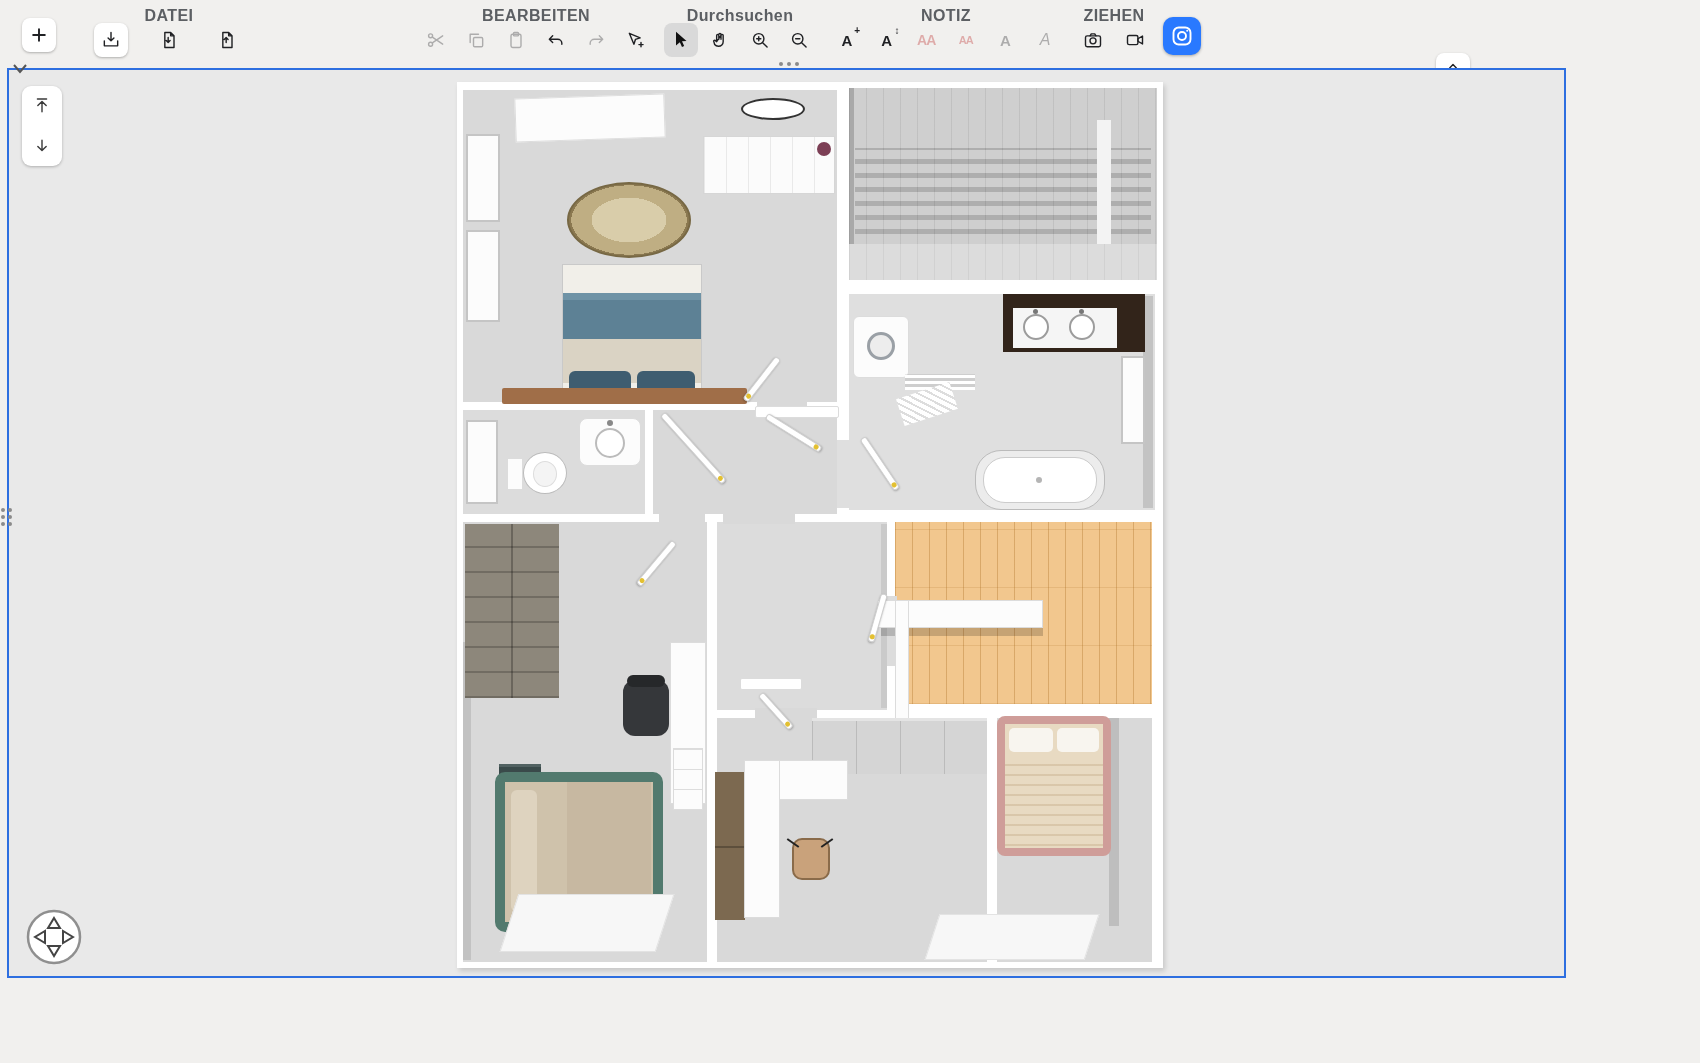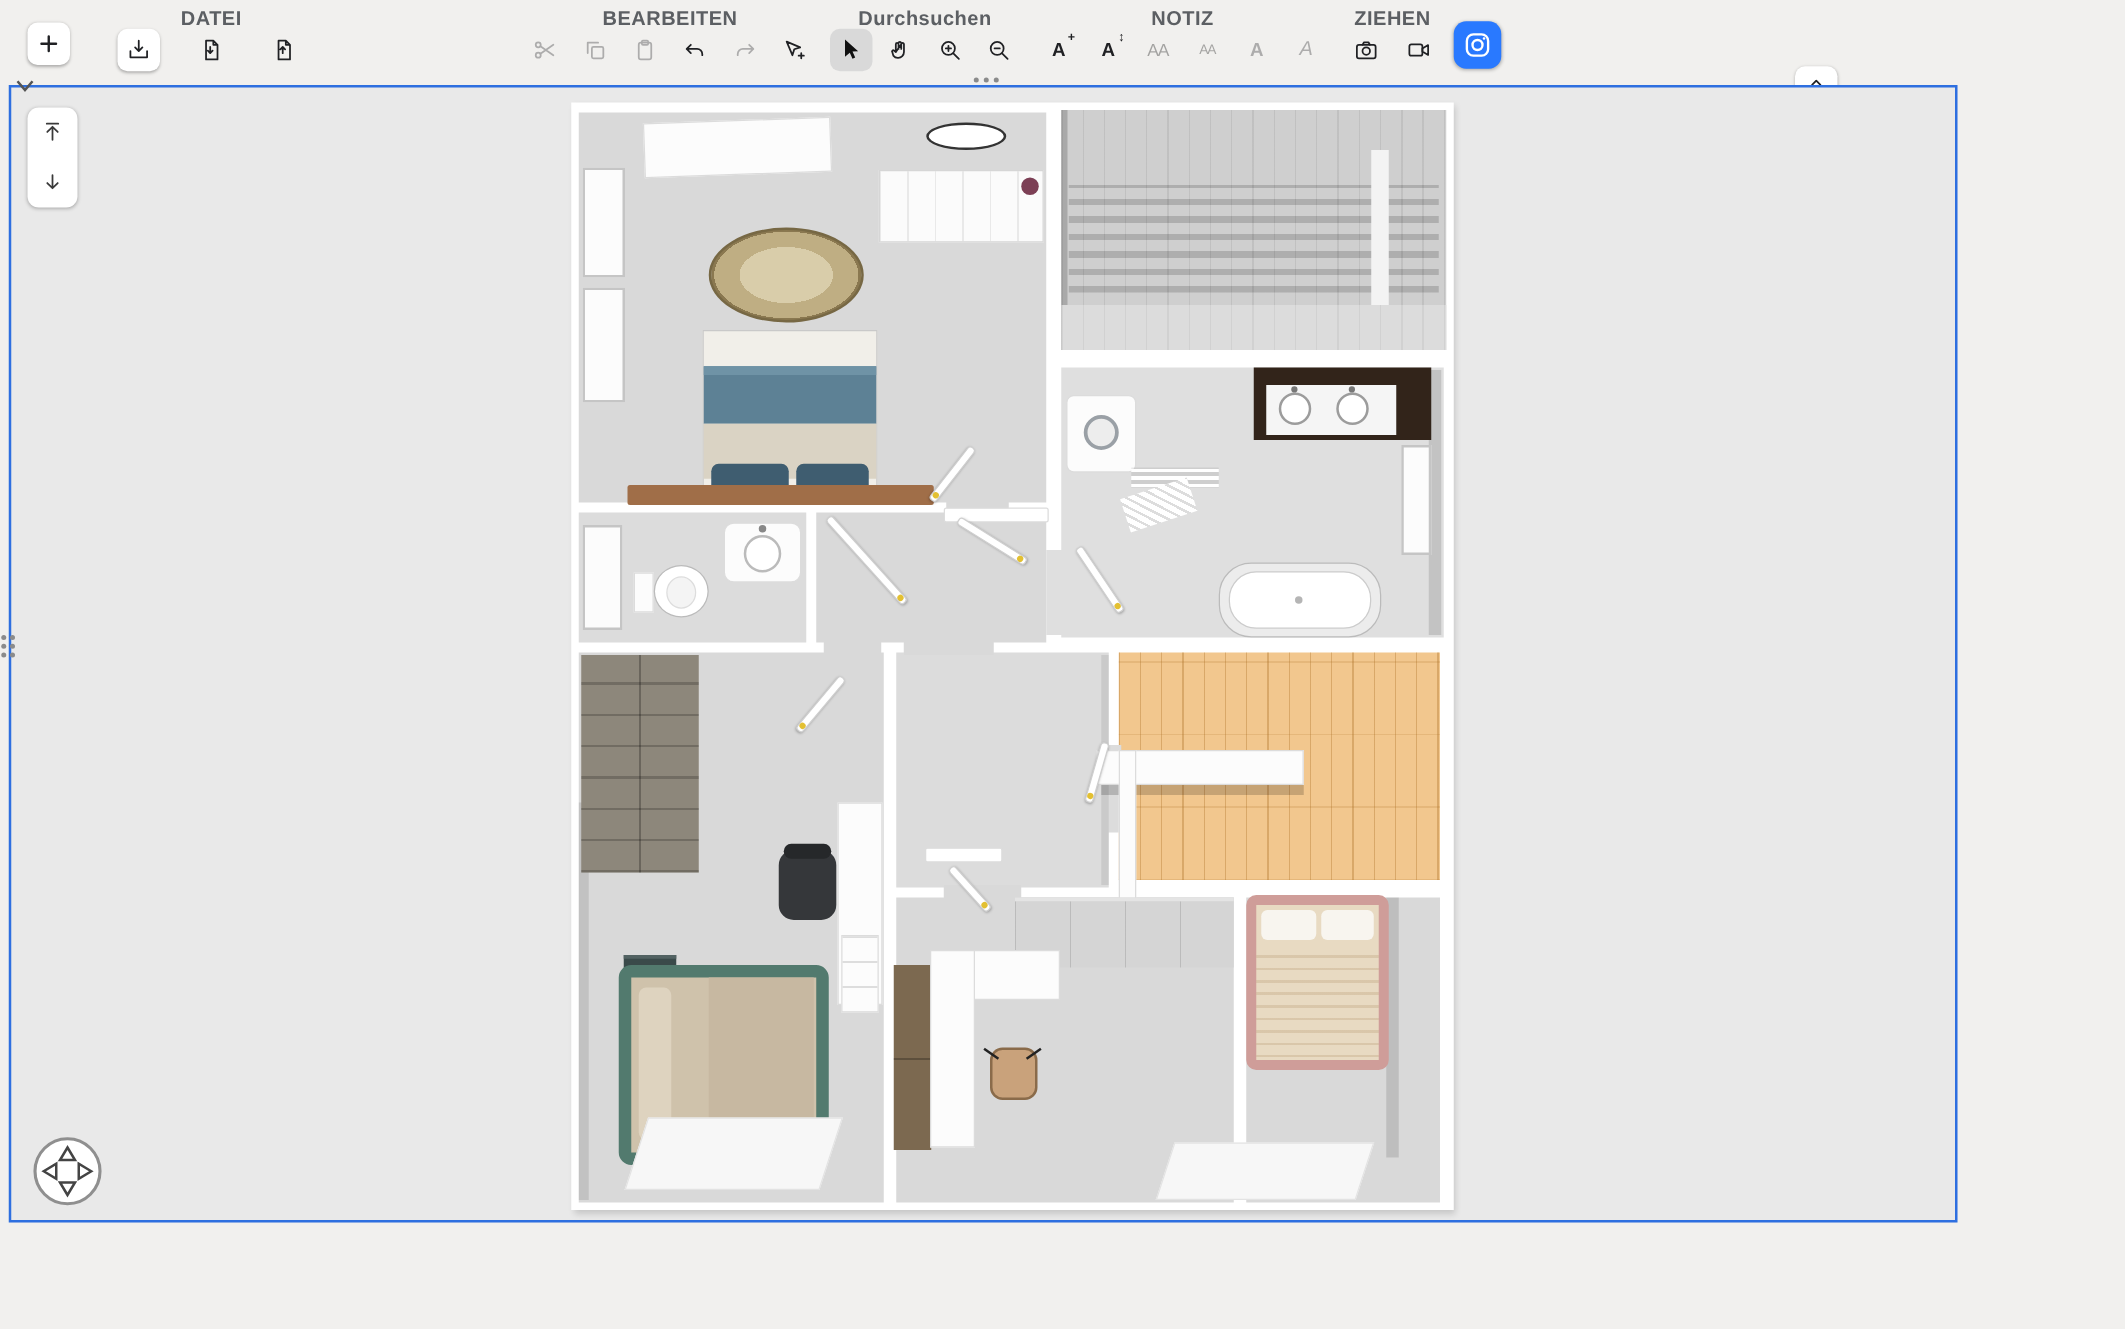--- a/index.html
+++ b/index.html
@@ -9,21 +9,21 @@
   .toolbar{position:absolute;left:0;top:0;right:0;height:68px;background:#f1f0ee}
   .tb-group{position:absolute;top:7px;text-align:center}
   .tb-label{font-size:16px;font-weight:700;color:#5c5f63;letter-spacing:.4px;height:15px;white-space:nowrap}
   .tb-icons{display:flex;justify-content:space-between;padding:0 6px;margin-top:1px}
   .tbtn{width:34px;height:34px;border:0;border-radius:8px;background:transparent;display:flex;align-items:center;justify-content:center;padding:0;position:relative;cursor:pointer}
   .raised{background:#fff;box-shadow:0 1px 2.5px rgba(0,0,0,.28)}
   .selected{background:#d9d9d9}
   .disabled{opacity:.32}
   .ic{width:20px;height:20px;stroke:#202124;stroke-width:1.7;fill:none;stroke-linecap:round;stroke-linejoin:round}
   .glyphA{font-size:15px;font-weight:700;color:#202124;line-height:1}
-  .glyphAA{font-size:12px;font-weight:400;color:#000000;letter-spacing:-1px;line-height:1}
+  .glyphAA{font-size:12px;font-weight:700;color:#b91c1c;letter-spacing:-1px;line-height:1}
   .it{font-style:italic;font-weight:400;font-size:16px}
   .mini{position:absolute;top:3px;right:4px;font-size:10px;font-weight:700;color:#202124;line-height:1}
   .appbtn{position:absolute;left:1163px;top:17px;width:38px;height:38px;border-radius:10px;background:#2979ff;border:0;display:flex;align-items:center;justify-content:center;box-shadow:0 1px 3px rgba(0,0,0,.3);cursor:pointer}
   .qmark{display:inline-block;width:19px;height:19px;border:1.8px solid #2f2f2f;border-radius:50%;font-size:12px;font-weight:700;color:#2f2f2f;text-align:center;line-height:18px;box-sizing:border-box}
   
   .canvas{position:absolute;left:7px;top:68px;width:1559px;height:910px;background:#e9e9e9;border:2px solid #2e6fe0;box-sizing:border-box}
   .plan{position:absolute;left:448px;top:12px;width:706px;height:886px;background:#ffffff;box-shadow:2px 3px 5px rgba(0,0,0,.15)}
   .room{position:absolute}
   .window{position:absolute;background:#fcfcfc;border:2px solid #c5c5c5;box-sizing:border-box}
   .white{position:absolute;background:#fcfcfc;border:1px solid #dcdcdc;box-sizing:border-box}

